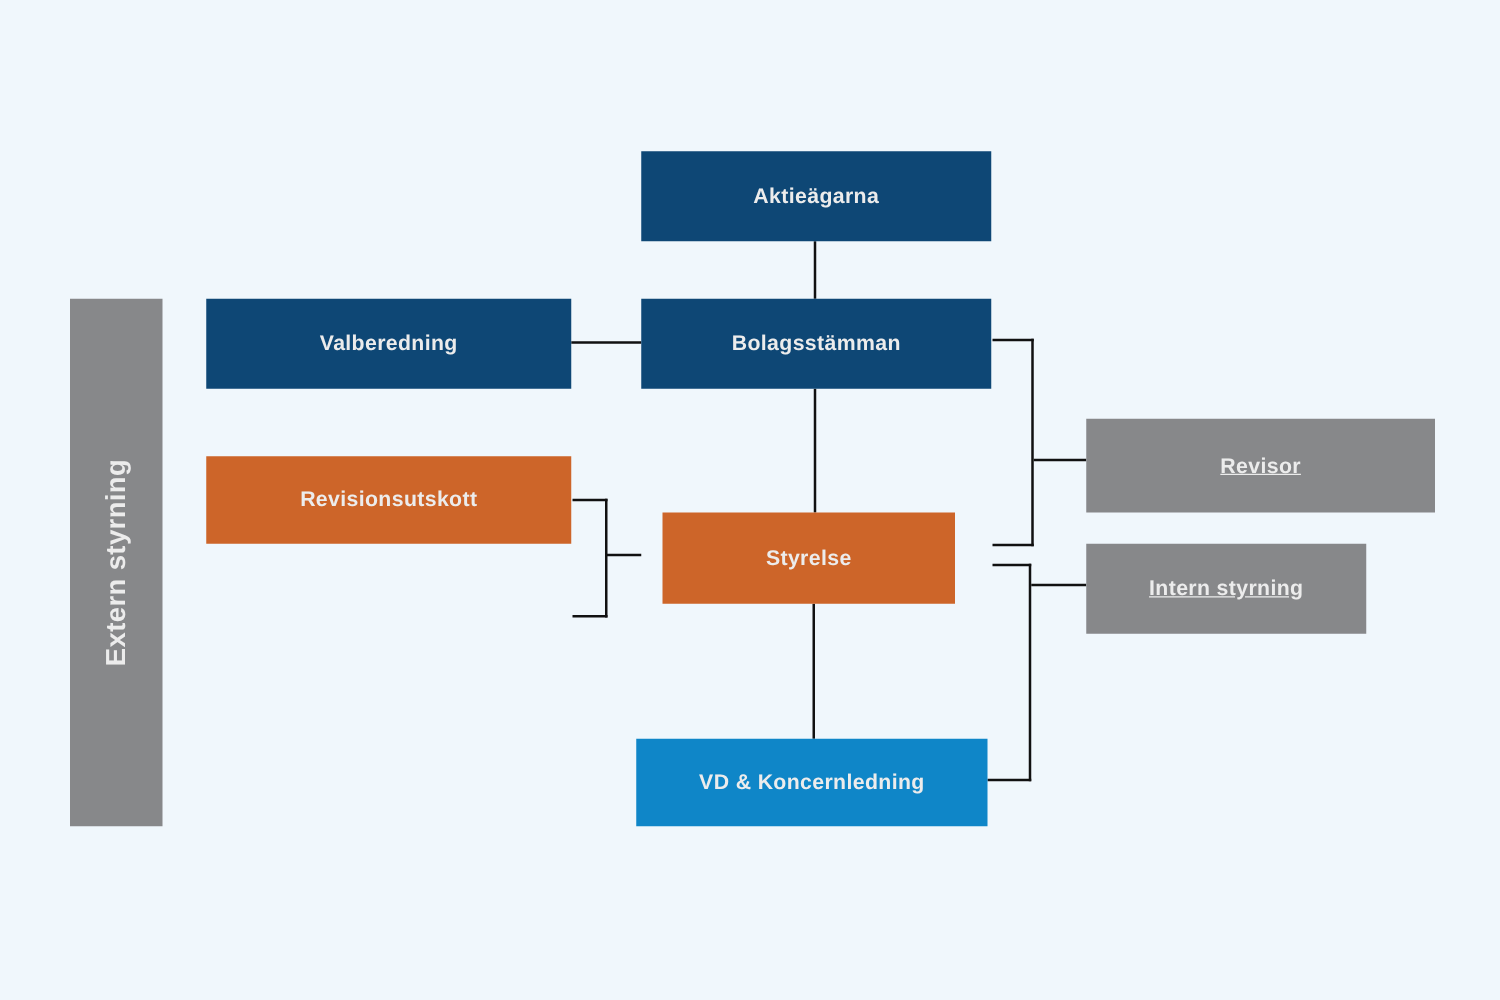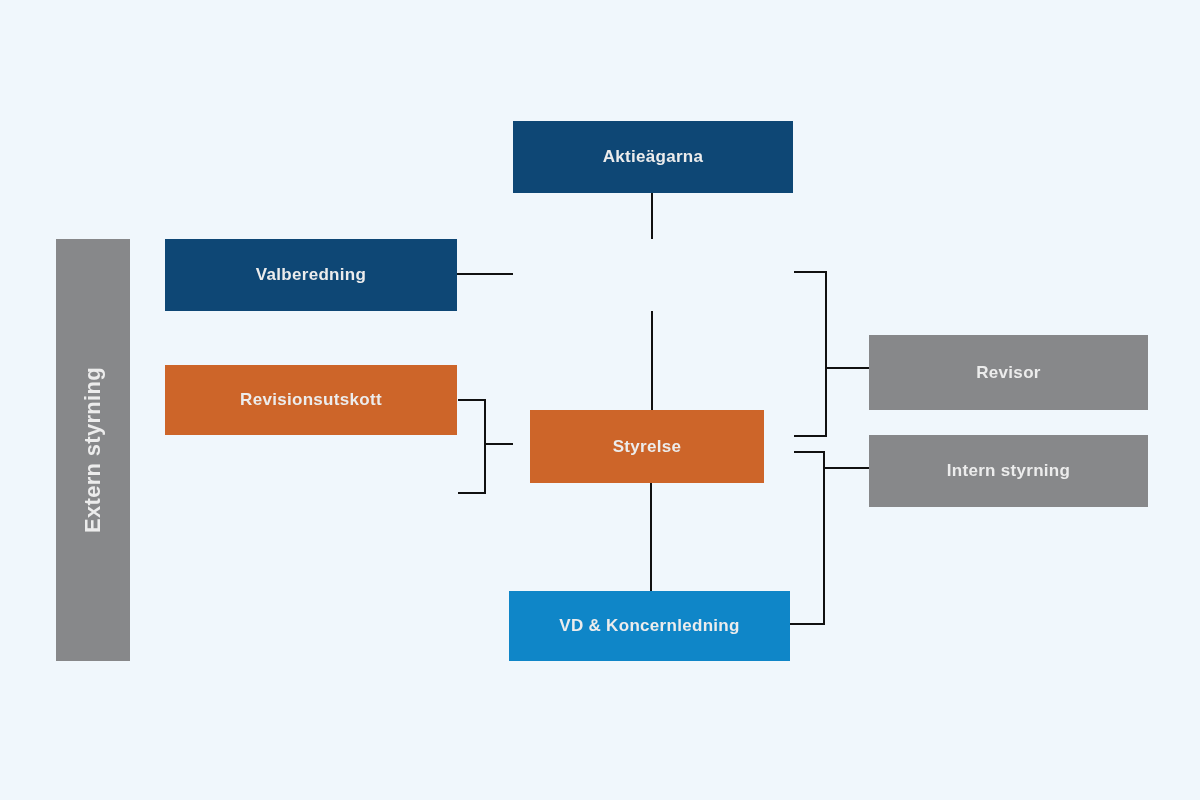--- a/index.html
+++ b/index.html
@@ -24,31 +24,31 @@
     color: var(--text, #ececec);
     font-size: 17px;
     font-weight: 700;
     letter-spacing: 0.3px;
     text-align: center;
     user-select: none;
   }
   .navy   { background: var(--navy, #0e4775); }
   .orange { background: var(--orange, #cd6529); }
   .blue   { background: var(--blue, #0f86c8); }
-  .gray   { background: var(--gray, #87888a); }
+  .gray   { background: var(--gray, #87888a); text-decoration: underline; }
 
   .n-aktieagarna        { left: 513px; top: 121px; width: 280px; height: 72px; }
   .n-valberedning       { left: 165px; top: 239px; width: 292px; height: 72px; }
   .n-bolagsstamman      { left: 513px; top: 239px; width: 280px; height: 72px; }
   .n-revisionsutskott   { left: 165px; top: 365px; width: 292px; height: 70px; }
   .n-ersattningsutskott { left: 165px; top: 459px; width: 292px; height: 70px; }
   .n-styrelse           { left: 530px; top: 410px; width: 234px; height: 73px; }
   .n-vd                 { left: 509px; top: 591px; width: 281px; height: 70px; }
   .n-revisor            { left: 869px; top: 335px; width: 279px; height: 75px; }
-  .n-intern             { left: 869px; top: 435px; width: 279px; height: 72px; }
+  .n-intern             { left: 869px; top: 435px; width: 224px; height: 72px; }
 
   .sidebar {
     position: absolute;
     left: 56px; top: 239px; width: 74px; height: 422px;
     background: var(--gray, #87888a);
     display: flex;
     align-items: center;
     justify-content: center;
   }
   .sidebar .vertical-label {
@@ -93,20 +93,21 @@
 
   <div class="line h" style="left:794px; top:451px; width:31px;"></div>
   <div class="line v" style="left:823px; top:451px; height:174px;"></div>
   <div class="line h" style="left:825px; top:467px; width:44px;"></div>
   <div class="line h" style="left:790px; top:623px; width:35px;"></div>
 
   <div class="node navy n-aktieagarna">Aktieägarna</div>
 
   <div class="node navy n-valberedning">Valberedning</div>
 
+  <div class="node navy n-bolagsstamman">Bolagsstämman</div>
 
   <div class="node orange n-revisionsutskott">Revisionsutskott</div>
 
 
   <div class="node orange n-styrelse">Styrelse</div>
 
   <div class="node blue n-vd">VD &amp; Koncernledning</div>
 
   <div class="node gray n-revisor">Revisor</div>
 

